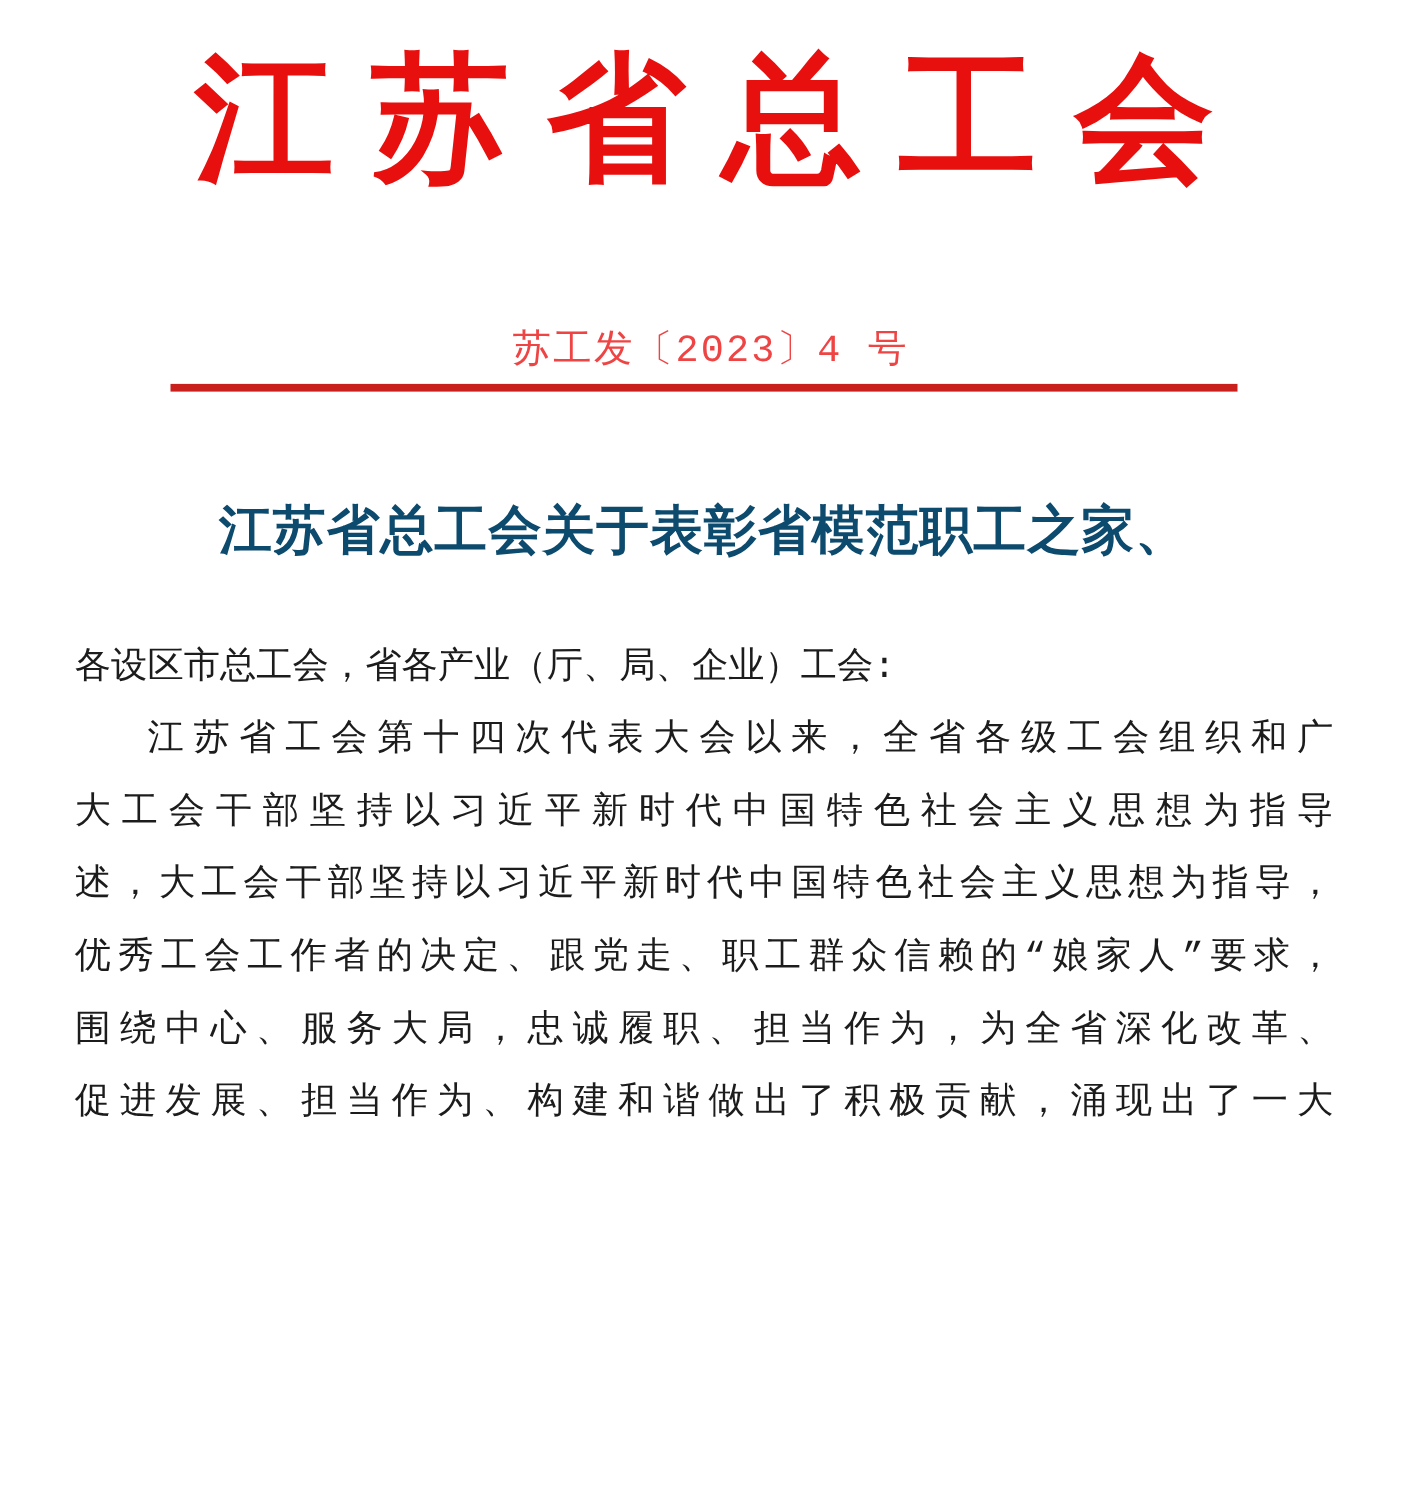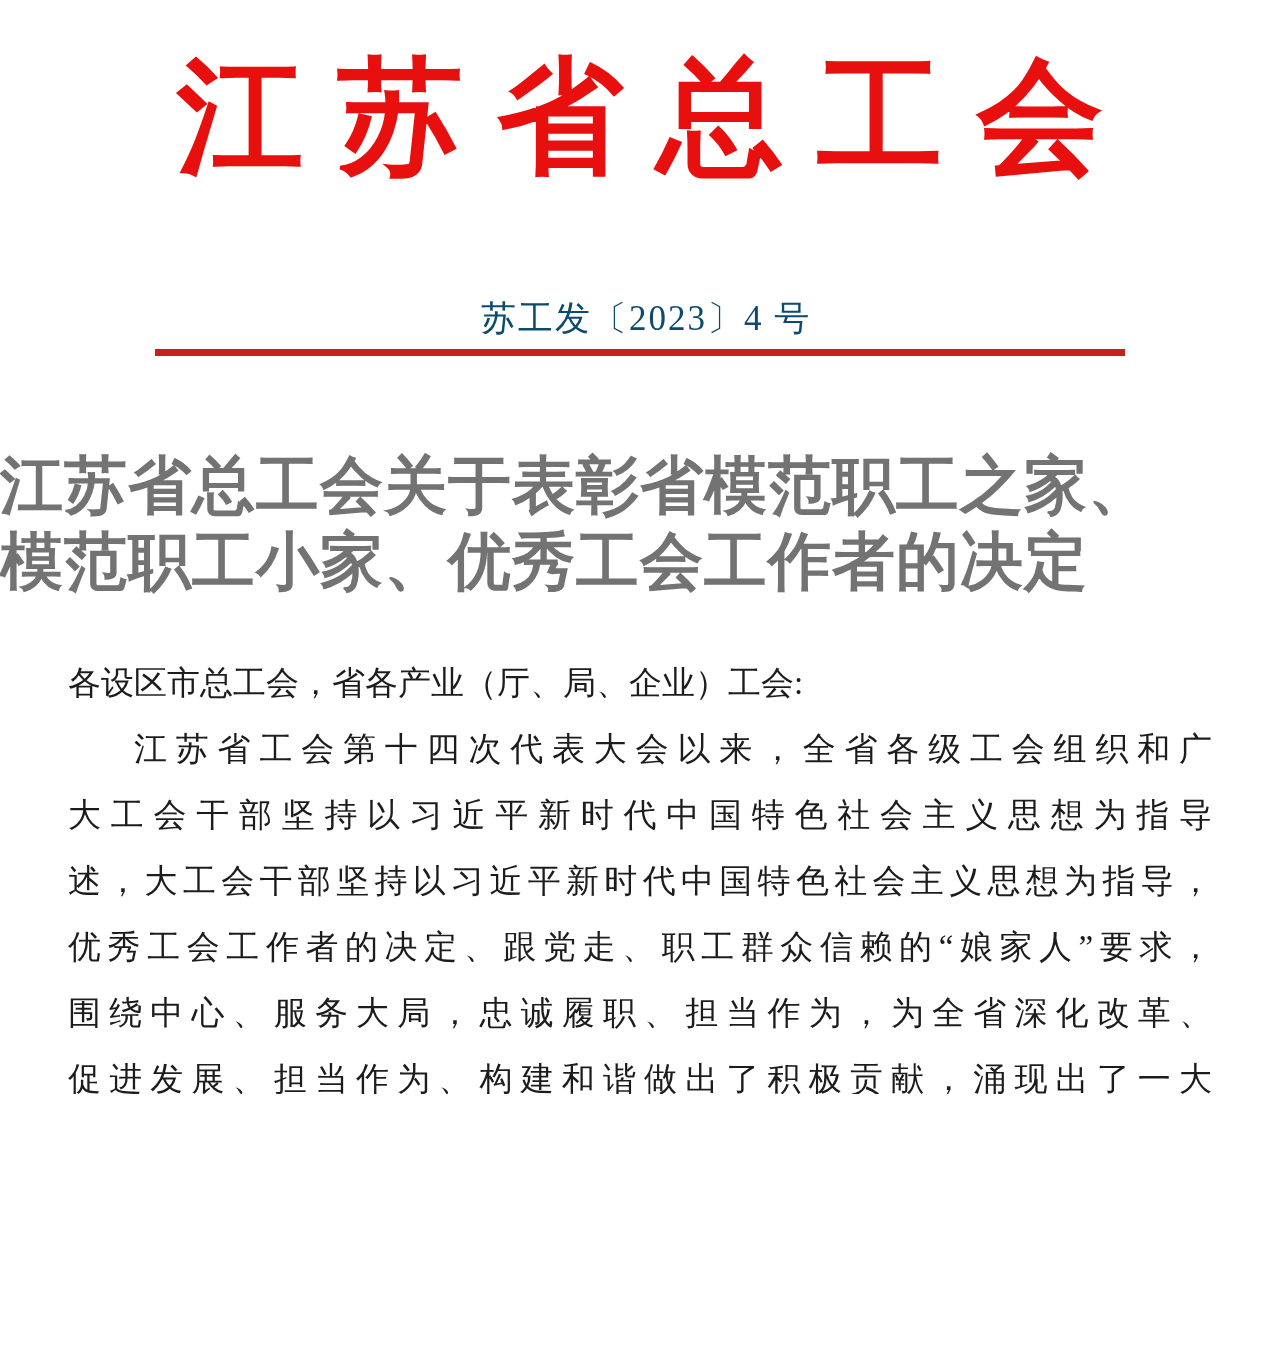--- a/index.html
+++ b/index.html
@@ -8,21 +8,21 @@
     --ink: #1c1c1c;
   }
   * { box-sizing: border-box; }
   html, body { margin: 0; padding: 0; background: #ffffff; }
   .page {
     position: relative;
     width: 1280px;
     height: 1094px;
     margin: 0 auto;
     background: #ffffff;
-    font-family: Liberation Serif, serif;
+    font-family: Liberation Mono, monospace;
     color: var(--ink);
     overflow: hidden;
   }
   .letterhead {
     margin: 0;
     padding-top: 42px;
     text-align: center;
     font-size: 126px;
     line-height: 1.2;
     font-weight: bold;
@@ -30,34 +30,35 @@
     letter-spacing: 0.27em;
     text-indent: 0.27em;
     white-space: nowrap;
   }
   .doc-number {
     margin-top: 105px;
     text-align: center;
     font-size: 35px;
     line-height: 1.2;
     letter-spacing: 2px;
-    color: #0c4a6e;
+    color: #ef4444;
     margin-left: 12px;
   }
   .red-rule {
     margin: 9px 155px 0 155px;
     height: 7px;
     background: var(--red-rule);
   }
   .doc-title {
     margin: 92px 0 0 0;
-    font-size: 63px;
+    text-align: center;
+    font-size: 48px;
     line-height: 76px;
     font-weight: bold;
-    color: #737373;
+    color: #0c4a6e;
     letter-spacing: 1px;
   }
   .doc-title .title-line { display: block; }
   .body {
     margin-top: 50px;
     padding: 0 68px;
     font-size: 33px;
     line-height: 66px;
     color: var(--ink);
   }
@@ -88,21 +89,20 @@
 <div class="page">
 
   <h1 class="letterhead">江苏省总工会</h1>
 
   <div class="doc-number">苏工发〔2023〕4 号</div>
 
   <div class="red-rule"></div>
 
   <h2 class="doc-title">
     <span class="title-line">江苏省总工会关于表彰省模范职工之家、</span>
-    <span class="title-line">模范职工小家、优秀工会工作者的决定</span>
   </h2>
 
   <div class="body">
     <p class="line">各设区市总工会，省各产业（厅、局、企业）工会:</p>
     <p class="line justified indent">江苏省工会第十四次代表大会以来，全省各级工会组织和广</p>
     <p class="line justified">大工会干部坚持以习近平新时代中国特色社会主义思想为指导</p>
     <p class="line justified">述，大工会干部坚持以习近平新时代中国特色社会主义思想为指导，</p>
     <p class="line justified">优秀工会工作者的决定、跟党走、职工群众信赖的“娘家人”要求，</p>
     <p class="line justified">围绕中心、服务大局，忠诚履职、担当作为，为全省深化改革、</p>
     <p class="line justified">促进发展、担当作为、构建和谐做出了积极贡献，涌现出了一大</p>

